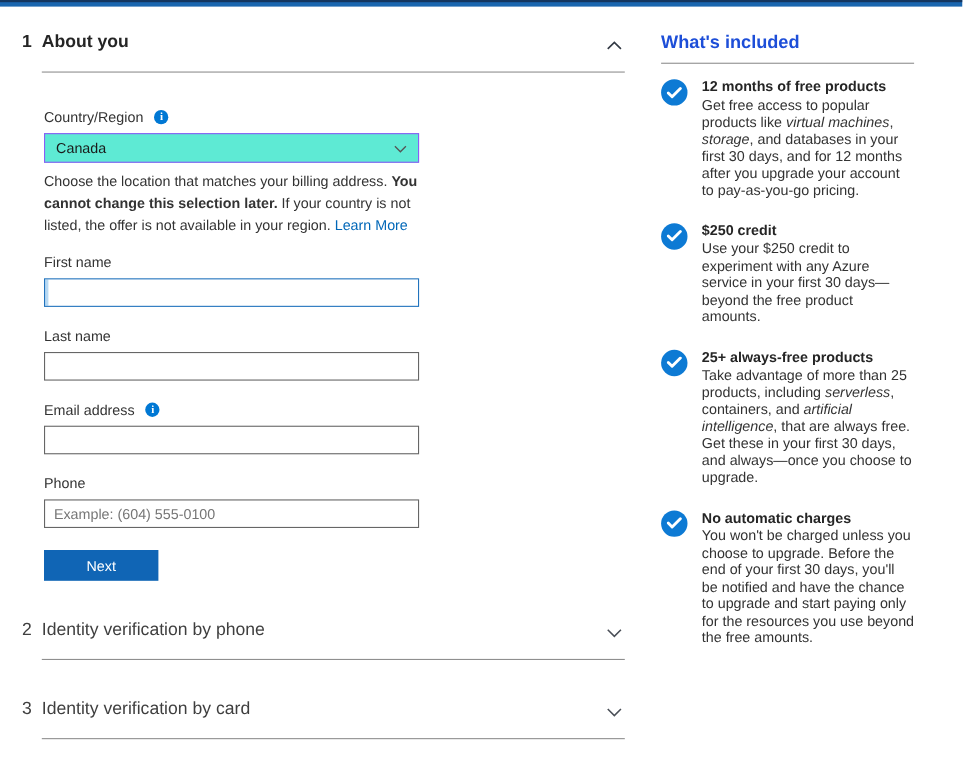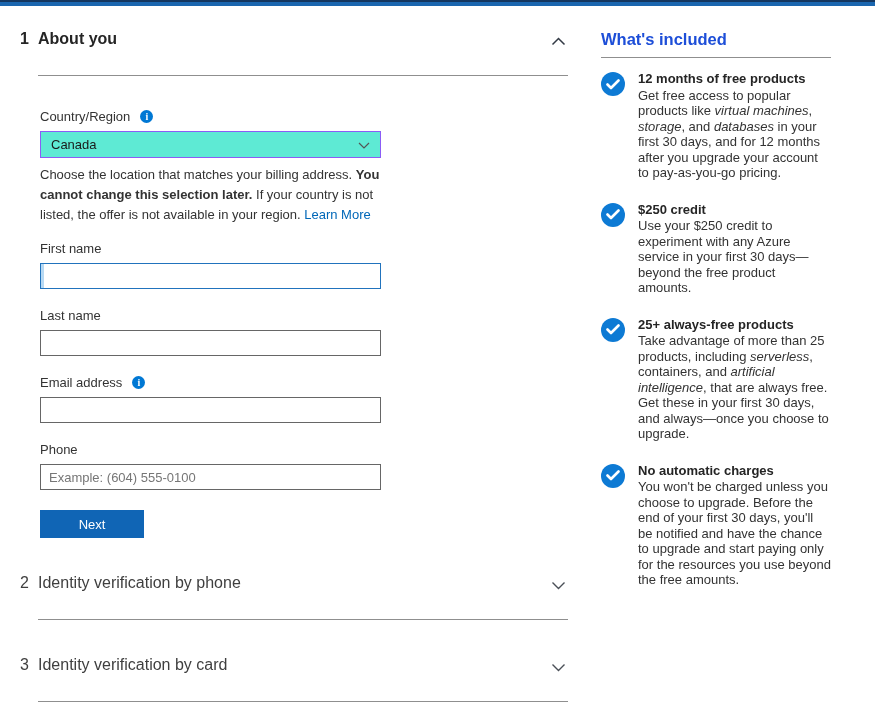--- a/index.html
+++ b/index.html
@@ -12,21 +12,21 @@
   .topbar { height: 6px; background: #1a66af; border-top: 2px solid #14365f; }
   .content { display: flex; padding: 24px 22px 0 20px; }
   .left-col { width: 548px; flex: none; }
   .right-col { width: 230px; flex: none; margin-left: 33px; }
 
   
   .sec-head { display: flex; align-items: flex-start; cursor: pointer; }
   .sec-num { width: 18px; flex: none; font-size: 16px; line-height: 18px; }
   .head-line {
     flex: 1; display: flex; justify-content: space-between; align-items: flex-start;
-    border-bottom: 1px solid #8f8f8f; padding-bottom: 26px;
+    border-bottom: 1px solid #8f8f8f; padding-bottom: 16px;
   }
   .sec-title { font-size: 16px; line-height: 18px; }
   .expanded .sec-num, .expanded .sec-title { font-weight: bold; color: #252525; }
   .collapsed .sec-num, .collapsed .sec-title { font-weight: normal; color: #3f3f3f; }
   .collapsed { margin-bottom: 36px; }
   .chev { margin-top: 4px; margin-right: 2px; }
 
   
   .form { margin-left: 20px; margin-top: 33px; }
   .field-label {
@@ -197,21 +197,21 @@
     <div class="inc-title">What's included</div>
 
     <div class="inc-item">
       <span class="check-circle">
         <svg width="14" height="11" viewBox="0 0 14 11">
             <path d="M1.5 5.5 L5 9 L12.5 1.5" fill="none" stroke="#fff" stroke-width="2.6" stroke-linecap="round" stroke-linejoin="round"></path>
           </svg>
       </span>
       <div class="inc-body">
         <div class="inc-item-title">12 months of free products</div>
-        <div><span>Get free access to popular products like </span><span style="font-style: italic;">virtual machines</span><span>, </span><span style="font-style: italic;">storage</span><span>, and </span><span style="font-style: italic;">databases</span><span> in your first 30 days, and for 12 months after you upgrade your account to pay-as-you-go pricing.</span></div>
+        <div><span>Get free access to popular products like </span><span style="font-style: italic;">virtual machines</span><span>, </span><span style="font-style: italic;">storage</span><span>, and </span><span style="">databases</span><span> in your first 30 days, and for 12 months after you upgrade your account to pay-as-you-go pricing.</span></div>
       </div>
     </div>
 
     <div class="inc-item">
       <span class="check-circle">
         <svg width="14" height="11" viewBox="0 0 14 11">
             <path d="M1.5 5.5 L5 9 L12.5 1.5" fill="none" stroke="#fff" stroke-width="2.6" stroke-linecap="round" stroke-linejoin="round"></path>
           </svg>
       </span>
       <div class="inc-body">

